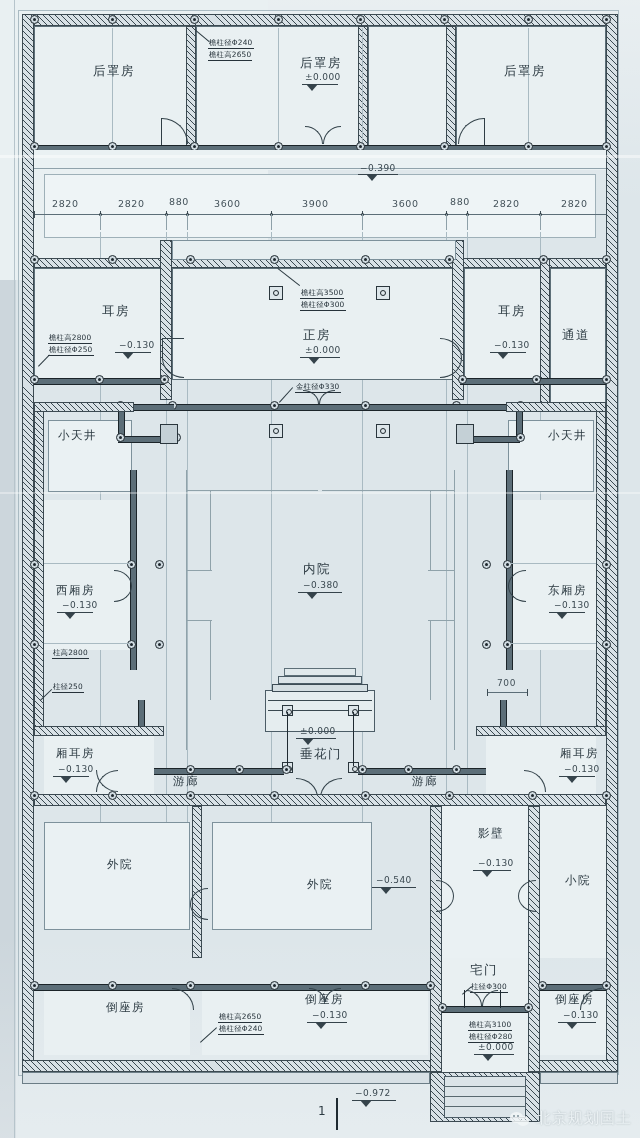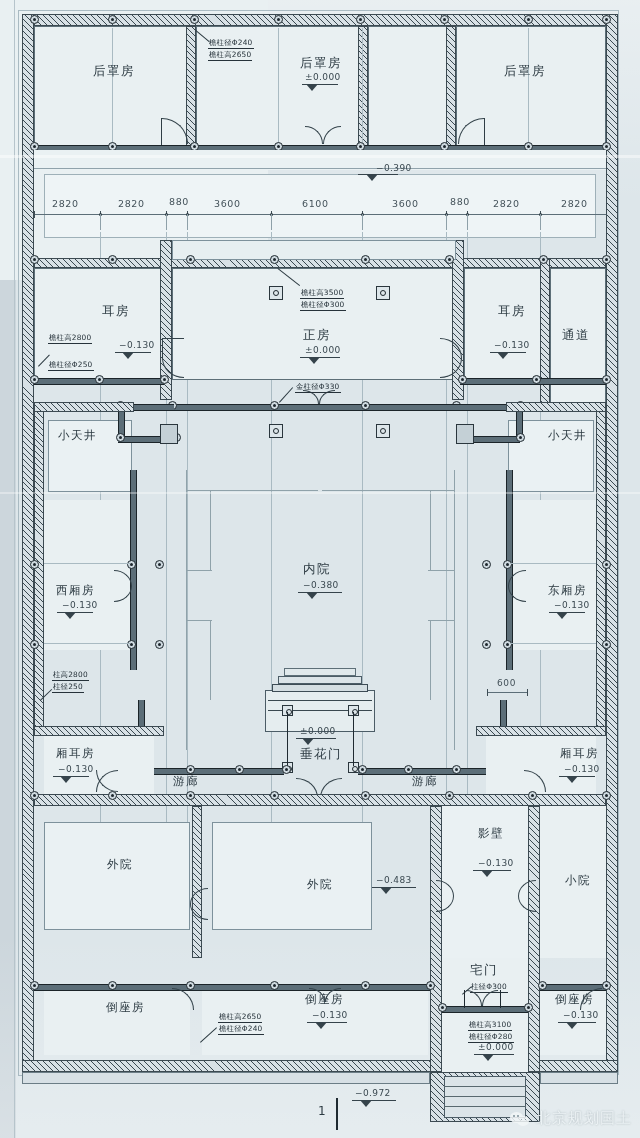--- a/index.html
+++ b/index.html
@@ -144,21 +144,21 @@
     <div class="lead" style="left:196px;top:30px;width:18px;transform:rotate(40deg);"></div>
   </div>
 
   <div class="rm paler" style="left:34px;top:150px;width:572px;height:20px;border:none;background:#eaf1f3;"></div>
   <div class="ln h" style="left:34px;top:168px;width:572px;background:#90a2ab;"></div>
   <div class="ln h faint" style="left:44px;top:174px;width:552px;"></div>
   <div class="rm" style="left:44px;top:174px;width:552px;height:64px;background:#eef4f6;border:1px solid #9eb0b8;"></div>
 
   <div id="paperfold"></div>
 
-  <div class="num" style="left:360px;top:163px;margin-left:16px;">−0.390</div>
+  <div class="num" style="left:360px;top:163px;">−0.390</div>
   <div class="tri" style="left:366px;top:174px;border-left-width:6px;border-right-width:6px;border-top:7px solid #35434b;"></div>
   <div class="triline" style="left:358px;top:174px;width:40px;"></div>
 
   <div id="dimchain">
     <div class="dimline" style="left:34px;top:214px;width:572px;"></div>
 
     <div class="dimtick" style="left:34px;top:211px;"></div>
     <div class="dimtick" style="left:100px;top:211px;"></div>
     <div class="dimtick" style="left:166px;top:211px;"></div>
     <div class="dimtick" style="left:187px;top:211px;"></div>
@@ -183,21 +183,21 @@
     <div class="gridtick" style="left:271px;top:214px;height:16px;"></div>
     <div class="gridtick" style="left:362px;top:214px;height:16px;"></div>
     <div class="gridtick" style="left:446px;top:214px;height:16px;"></div>
     <div class="gridtick" style="left:467px;top:214px;height:16px;"></div>
     <div class="gridtick" style="left:540px;top:214px;height:16px;"></div>
 
     <div class="dim" style="left:52px;top:198px;">2820</div>
     <div class="dim" style="left:118px;top:198px;">2820</div>
     <div class="dim" style="left:169px;top:196px;">880</div>
     <div class="dim" style="left:214px;top:198px;">3600</div>
-    <div class="dim" style="left:302px;top:198px;">6100</div>
+    <div class="dim" style="left:302px;top:198px;">3900</div>
     <div class="dim" style="left:392px;top:198px;">3600</div>
     <div class="dim" style="left:450px;top:196px;">880</div>
     <div class="dim" style="left:493px;top:198px;">2820</div>
     <div class="dim" style="left:561px;top:198px;">2820</div>
   </div>
 
   <div class="ln v faint" style="left:100px;top:232px;height:600px;"></div>
   <div class="ln v faint" style="left:166px;top:232px;height:600px;"></div>
   <div class="ln v faint" style="left:187px;top:232px;height:600px;"></div>
   <div class="ln v faint" style="left:271px;top:232px;height:600px;"></div>
@@ -269,21 +269,21 @@
 
   <div class="lbl big" style="left:498px;top:303px;">耳房</div>
   <div class="num" style="left:494px;top:340px;">−0.130</div>
   <div class="tri" style="left:497px;top:352px;border-left-width:6px;border-right-width:6px;border-top:7px solid #35434b;"></div>
   <div class="triline" style="left:490px;top:352px;width:36px;"></div>
 
   <div class="lbl big" style="left:562px;top:327px;">通道</div>
 
   <div>
     <div class="note" style="left:48px;top:333px;">檐柱高2800</div>
-    <div class="note" style="left:48px;top:345px;margin-top:15px;">檐柱径Φ250</div>
+    <div class="note" style="left:48px;top:345px;">檐柱径Φ250</div>
     <div class="lead" style="left:38px;top:366px;width:16px;transform:rotate(-46deg);"></div>
   </div>
   <div>
     <div class="note" style="left:300px;top:288px;">檐柱高3500</div>
     <div class="note" style="left:300px;top:300px;">檐柱径Φ300</div>
     <div class="lead" style="left:278px;top:268px;width:28px;transform:rotate(38deg);"></div>
   </div>
   <div>
     <div class="note" style="left:295px;top:382px;">金柱径Φ330</div>
     <div class="lead" style="left:279px;top:402px;width:20px;transform:rotate(-48deg);"></div>
@@ -363,27 +363,27 @@
   <div class="num" style="left:62px;top:600px;">−0.130</div>
   <div class="tri" style="left:64px;top:612px;border-left-width:6px;border-right-width:6px;border-top:7px solid #35434b;"></div>
   <div class="triline" style="left:57px;top:612px;width:36px;"></div>
 
   <div class="lbl" style="left:548px;top:583px;">东厢房</div>
   <div class="num" style="left:554px;top:600px;">−0.130</div>
   <div class="tri" style="left:556px;top:612px;border-left-width:6px;border-right-width:6px;border-top:7px solid #35434b;"></div>
   <div class="triline" style="left:549px;top:612px;width:36px;"></div>
 
   <div>
-    <div class="note" style="left:52px;top:670px;">柱高2800</div>
+    <div class="note" style="left:52px;top:648px;">柱高2800</div>
     <div class="note" style="left:52px;top:682px;">柱径250</div>
     <div class="lead" style="left:40px;top:700px;width:16px;transform:rotate(-44deg);"></div>
   </div>
 
   <div>
-    <div class="dim" style="left:497px;top:678px;font-size:9px;">600</div>
+    <div class="dim" style="left:497px;top:678px;font-size:9px;">700</div>
     <div class="dimline" style="left:487px;top:692px;width:40px;"></div>
     <div class="dimtick" style="left:487px;top:689px;"></div>
     <div class="dimtick" style="left:527px;top:689px;"></div>
   </div>
 
   <div class="rm" style="left:265px;top:690px;width:110px;height:42px;background:#e5edef;border:1px solid #4b5c66;"></div>
   <div class="rm" style="left:272px;top:684px;width:96px;height:8px;background:#d4dee2;border:1px solid #3d4c55;"></div>
   <div class="rm" style="left:278px;top:676px;width:84px;height:8px;background:#dbe4e8;border:1px solid #4b5c66;"></div>
   <div class="rm" style="left:284px;top:668px;width:72px;height:8px;background:#e0e9ec;border:1px solid #5d6f78;"></div>
   <div class="ln h" style="left:268px;top:700px;width:104px;background:#394850;"></div>
@@ -450,21 +450,21 @@
   <div class="rm" style="left:44px;top:822px;width:146px;height:108px;background:#eaf1f3;border:1px solid #7d919b;"></div>
   <div class="wall" style="left:192px;top:806px;width:10px;height:152px;"></div>
   <div class="rm" style="left:212px;top:822px;width:160px;height:108px;background:#eaf1f3;border:1px solid #7d919b;"></div>
   <div class="wall" style="left:430px;top:806px;width:12px;height:266px;"></div>
   <div class="wall" style="left:528px;top:806px;width:12px;height:266px;"></div>
   <div class="rm" style="left:442px;top:806px;width:86px;height:152px;background:#eaf1f3;border:none;"></div>
   <div class="rm pale" style="left:540px;top:806px;width:66px;height:152px;border:none;"></div>
 
   <div class="lbl" style="left:107px;top:857px;">外院</div>
   <div class="lbl" style="left:307px;top:877px;">外院</div>
-  <div class="num" style="left:376px;top:875px;">−0.483</div>
+  <div class="num" style="left:376px;top:875px;">−0.540</div>
   <div class="tri" style="left:380px;top:887px;border-left-width:6px;border-right-width:6px;border-top:7px solid #35434b;"></div>
   <div class="triline" style="left:372px;top:887px;width:44px;"></div>
 
   <div class="lbl" style="left:478px;top:826px;">影壁</div>
   <div class="num" style="left:478px;top:858px;">−0.130</div>
   <div class="tri" style="left:481px;top:870px;border-left-width:6px;border-right-width:6px;border-top:7px solid #35434b;"></div>
   <div class="triline" style="left:473px;top:870px;width:38px;"></div>
   <div class="lbl" style="left:565px;top:873px;">小院</div>
 
   <div class="swing tr" style="left:436px;top:880px;width:18px;height:16px;"></div>

